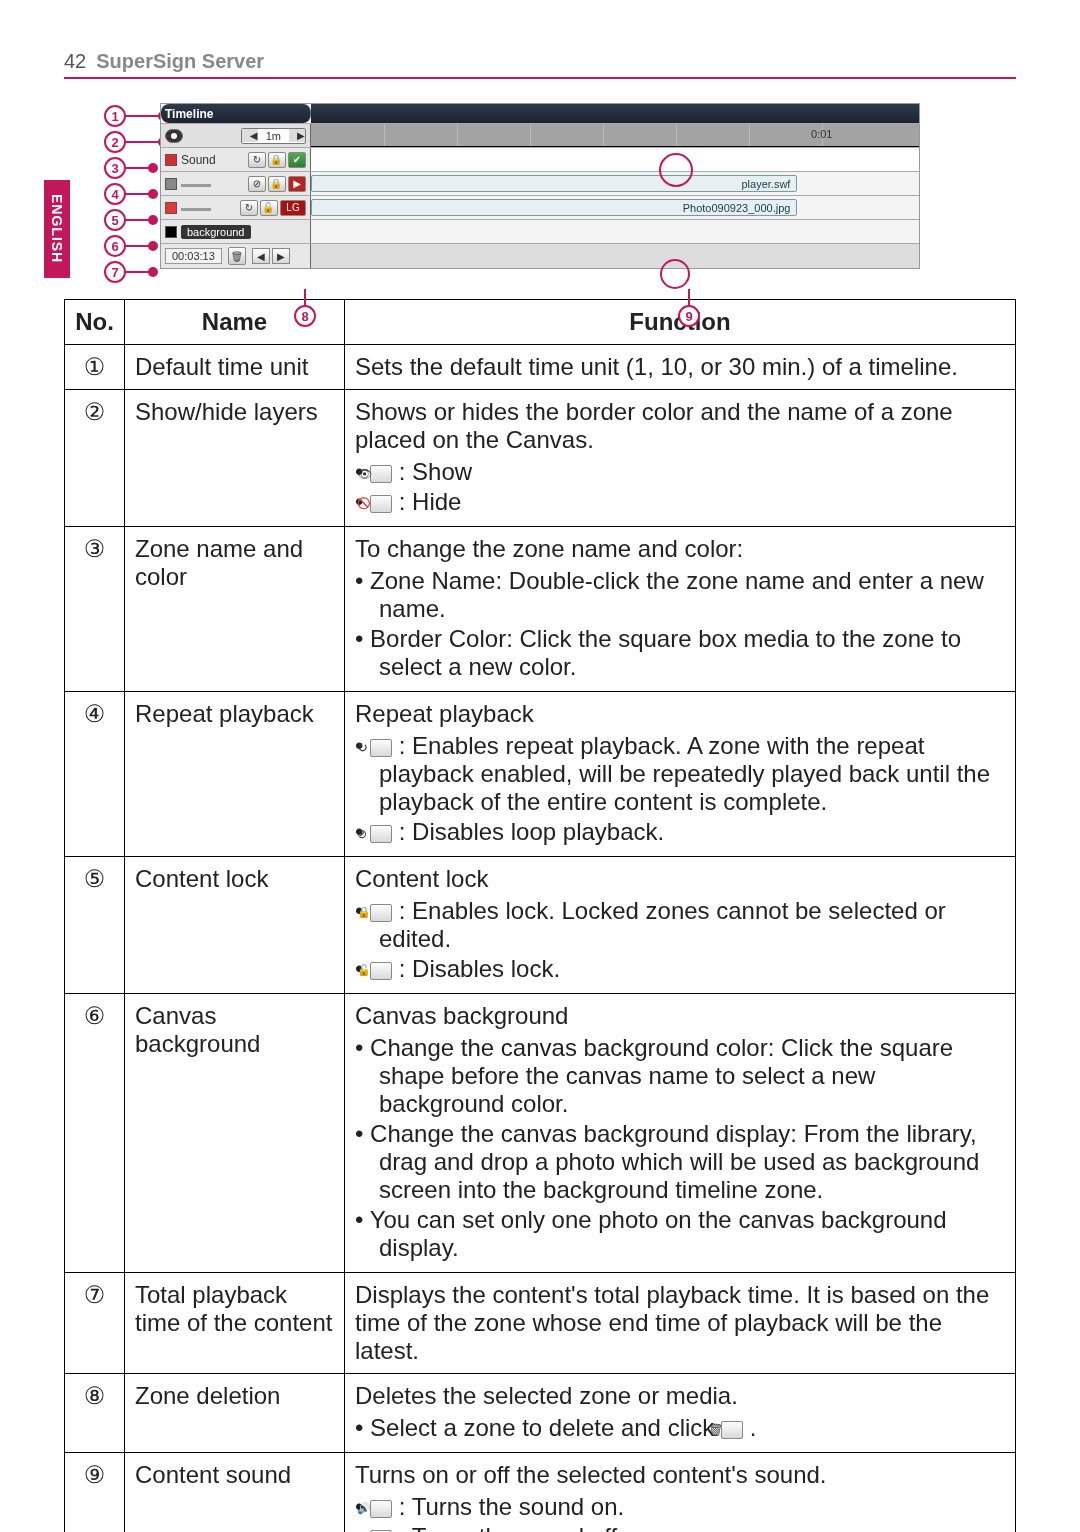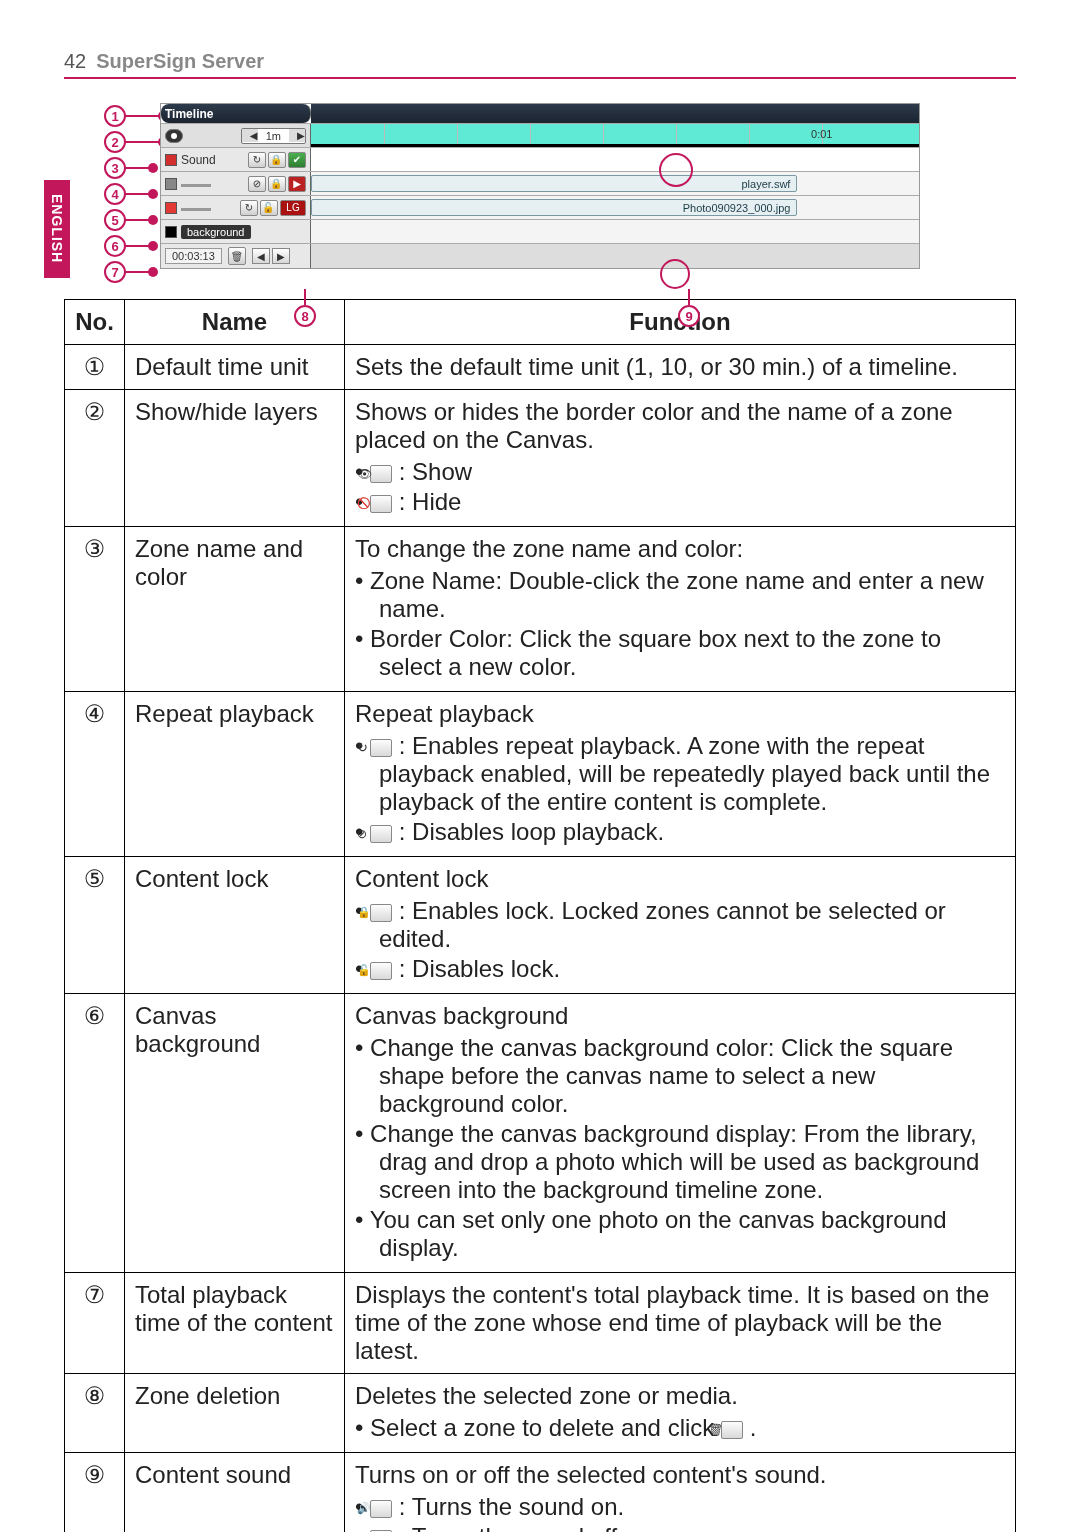--- a/index.html
+++ b/index.html
@@ -113,22 +113,22 @@
   .row-header .left-panel {
     background: linear-gradient(#2d3a4b,#1b2430);
     color:#fff;
     justify-content:flex-start;
     font-weight:bold;
     border-radius:8px;
   }
   .row-header .right-panel { background:linear-gradient(#2d3a4b,#1b2430); }
   .row-ruler .left-panel { background:#e0e0e0; justify-content:center; }
   .row-ruler .right-panel {
-    background:#5eead4;
-    border-bottom:3px solid #000000;
+    background:#a3a3a3;
+    border-bottom:1px solid #000000;
   }
   .tick { position:absolute; top:0; bottom:0; width:1px; background:#bbb; }
   .ruler-label { position:absolute; top:4px; font-size:11px; color:#333; transform:translateX(-50%); }
   .swatch { width:12px; height:12px; border:1px solid #555; display:inline-block; }
   .mini-btns { margin-left:auto; display:flex; gap:2px; }
   .mini-btn {
     width:18px; height:16px; border:1px solid #888; border-radius:2px;
     background:linear-gradient(#fff,#cfcfcf);
     display:flex; align-items:center; justify-content:center;
     font-size:10px; color:#333;
@@ -410,21 +410,21 @@
             </ul>
           </td>
         </tr>
         <tr>
           <td class="col-no" style="text-align: center;">③</td>
           <td class="col-name">Zone name and color</td>
           <td>
             <div>To change the zone name and color:</div>
             <ul class="func">
               <li>Zone Name: Double-click the zone name and enter a new name.</li>
-              <li>Border Color: Click the square box next to the zone to select a new color.</li>
+              <li>Border Color: Click the square box media to the zone to select a new color.</li>
             </ul>
           </td>
         </tr>
         <tr>
           <td class="col-no" style="text-align: center;">④</td>
           <td class="col-name">Repeat playback</td>
           <td>
             <div>Repeat playback</div>
             <ul class="func">
               <li><span class="inline-icon icon-repeat"></span> : Enables repeat playback. A zone with the repeat playback enabled, will be repeatedly played back until the playback of the entire content is complete.</li>

